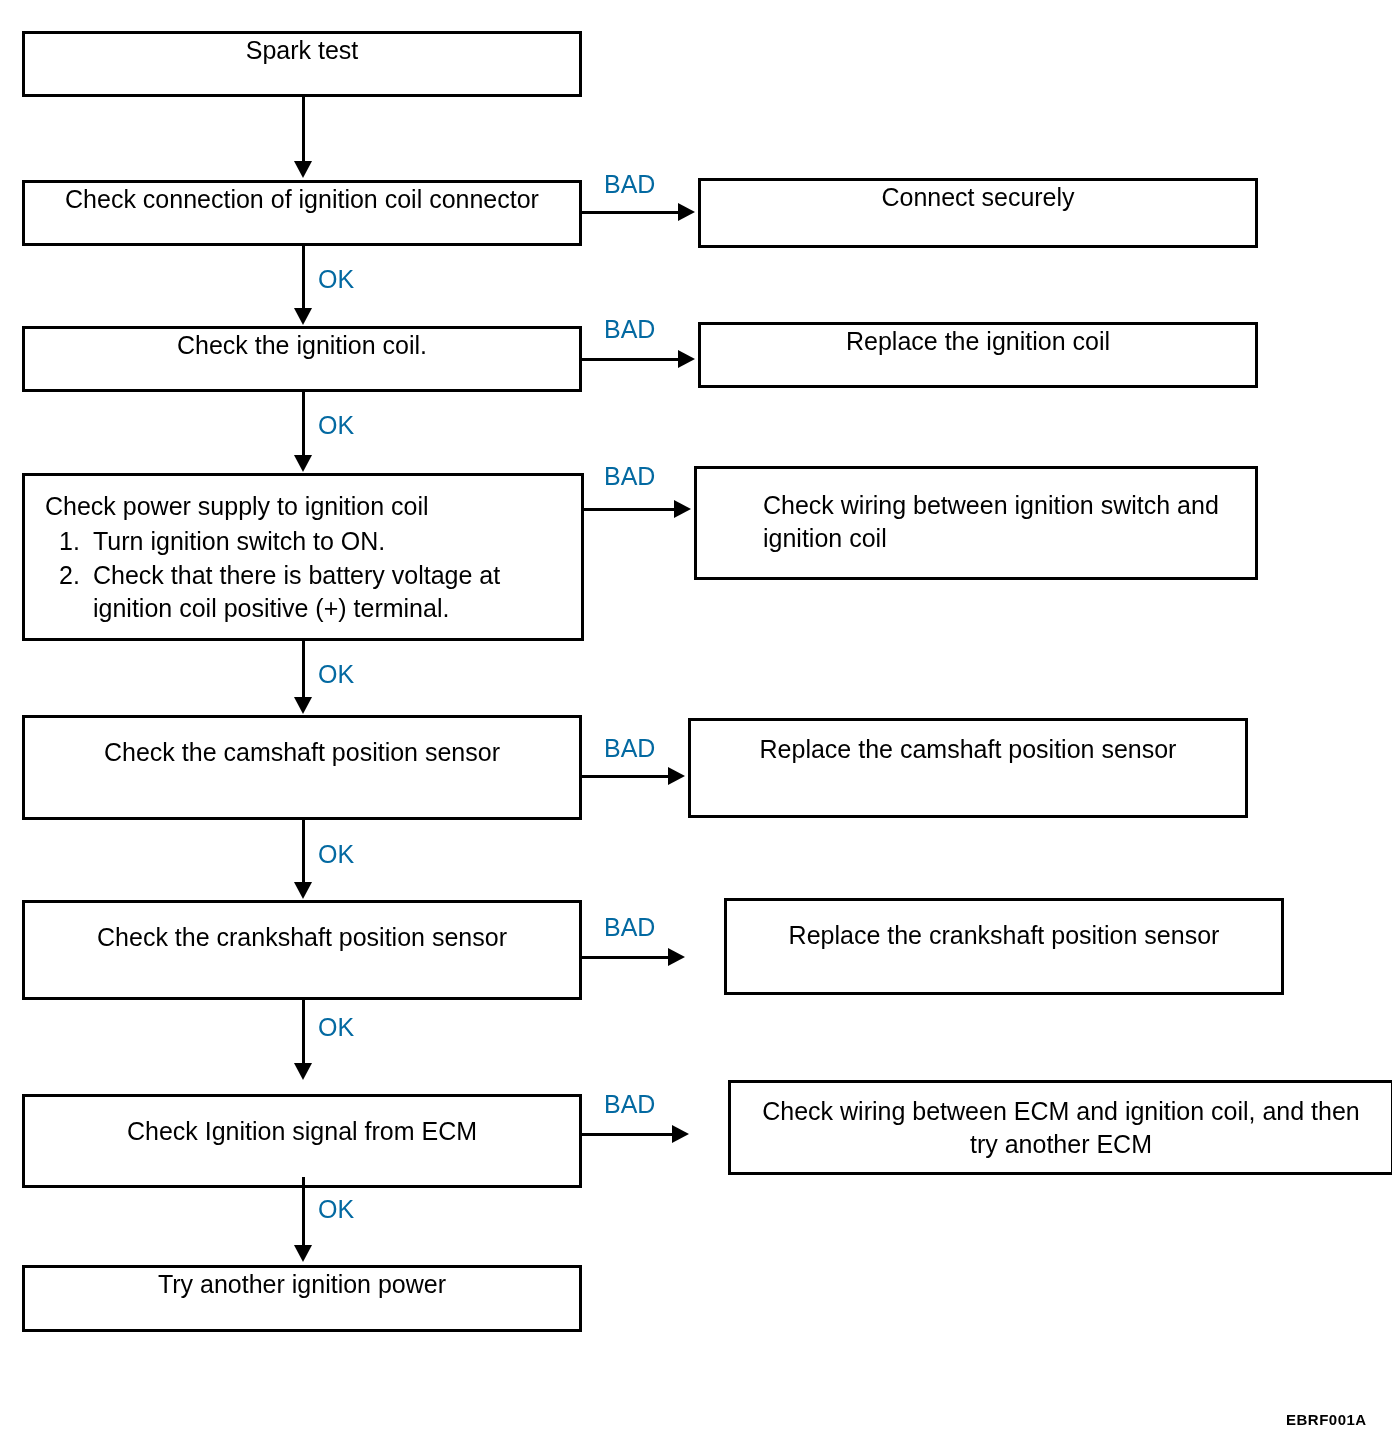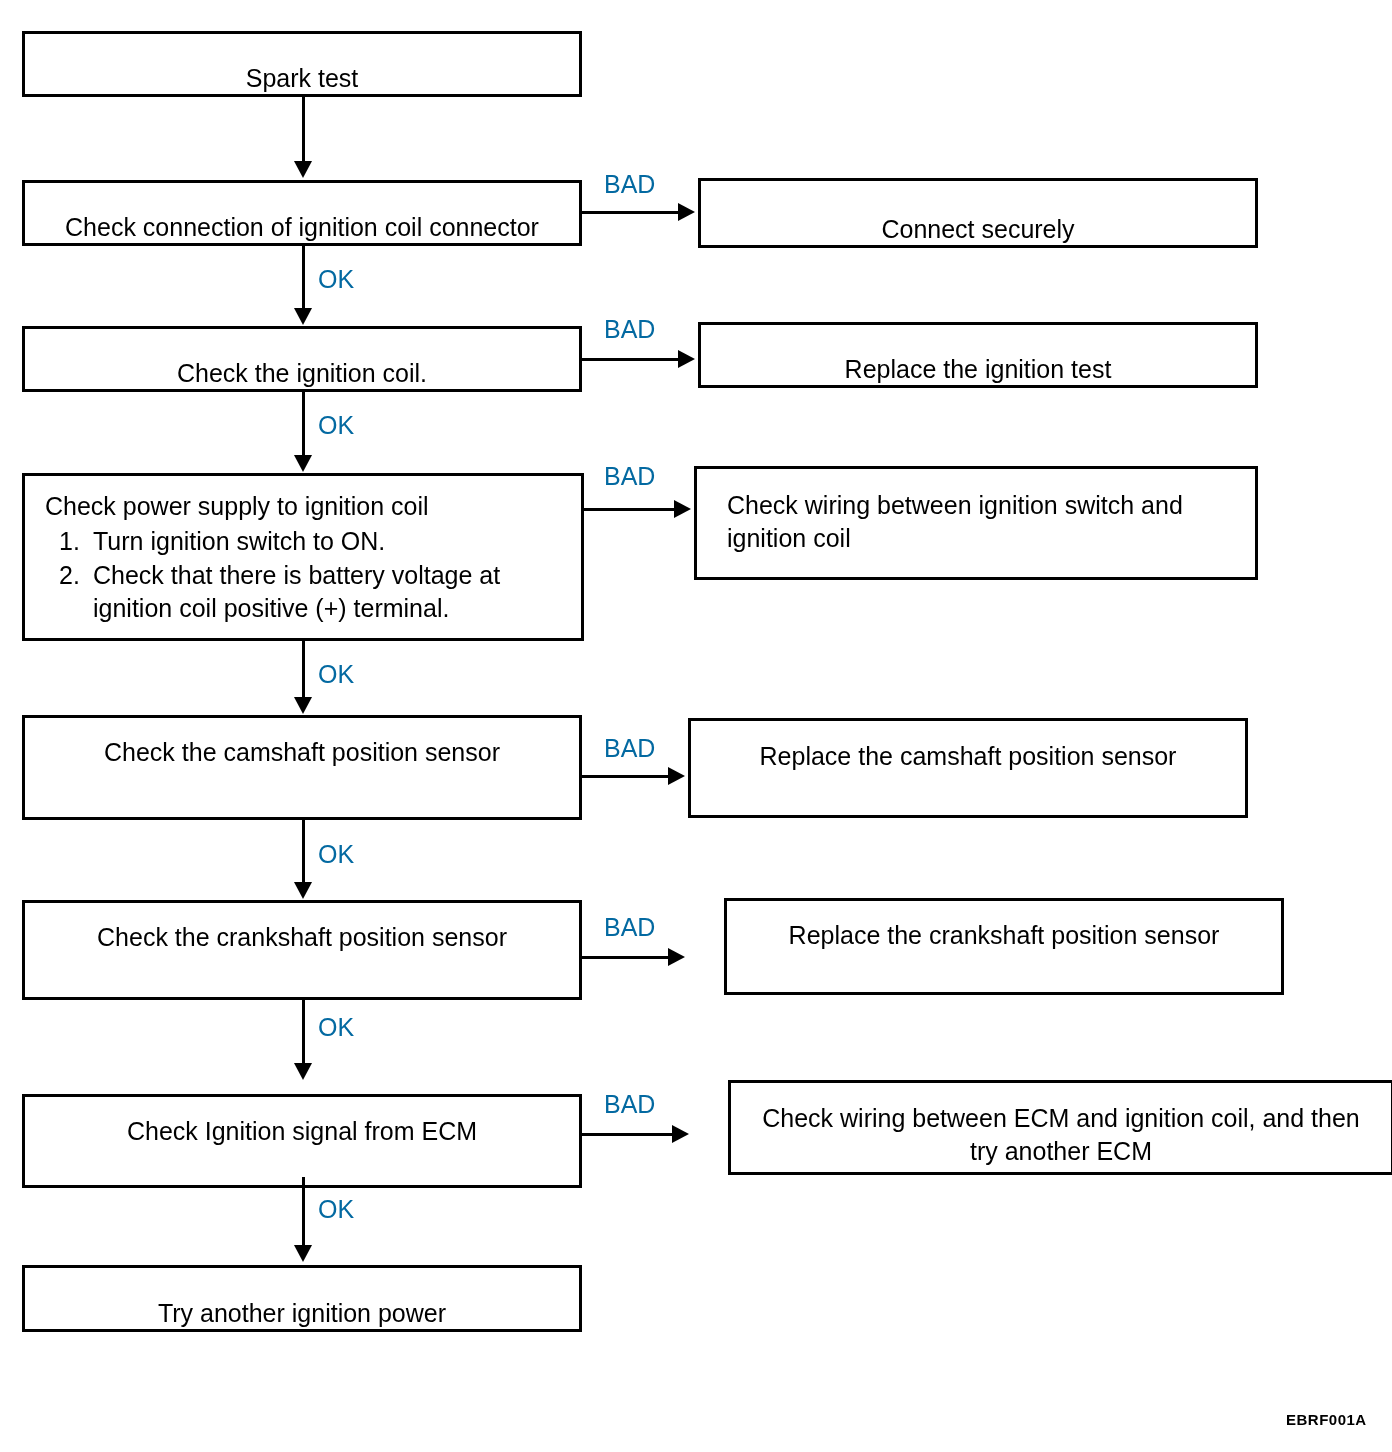--- a/index.html
+++ b/index.html
@@ -23,40 +23,40 @@
     box-sizing: border-box;
     border: 3px solid #000000;
     background: #ffffff;
     display: flex;
     font-size: 25px;
     line-height: 1.30;
     color: #000;
   }
   .node.center {
     justify-content: center;
-    align-items: flex-end;
+    align-items: flex-start;
     text-align: center;
   }
   .node.top-center {
     justify-content: center;
     align-items: flex-start;
     text-align: center;
   }
   .node.top-left {
     justify-content: flex-start;
     align-items: flex-start;
     text-align: left;
   }
   .node .txt {
     display: block;
     padding: 0 10px;
   }
-  .pad-top-14 .txt { padding-top: 19px; }
+  .pad-top-14 .txt { padding-top: 12px; }
   .pad-top-18 .txt { padding-top: 18px; }
-  .pad-top-20 .txt { padding-top: 20px; }
+  .pad-top-20 .txt { padding-top: 20px; margin-left: 36px; }
 
   
   .psu-body {
     padding: 14px 10px 0 20px;
     width: 100%;
     box-sizing: border-box;
   }
   .psu-head { display: block; }
   .psu-list {
     margin: 0;
@@ -164,21 +164,21 @@
 
   <div class="node center" style="left:22px; top:1265px; width:560px; height:67px;">
     <span class="txt">Try another ignition power</span>
   </div>
 
   <div class="node center" style="left:698px; top:178px; width:560px; height:70px;">
     <span class="txt">Connect securely</span>
   </div>
 
   <div class="node center" style="left:698px; top:322px; width:560px; height:66px;">
-    <span class="txt">Replace the ignition test</span>
+    <span class="txt">Replace the ignition coil</span>
   </div>
 
   <div class="node top-left pad-top-20" style="left:694px; top:466px; width:564px; height:114px;">
     <span class="txt" style="padding-left:30px; padding-right:26px;">Check wiring between ignition switch and ignition coil</span>
   </div>
 
   <div class="node top-center pad-top-14" style="left:688px; top:718px; width:560px; height:100px;">
     <span class="txt">Replace the camshaft position sensor</span>
   </div>
 

